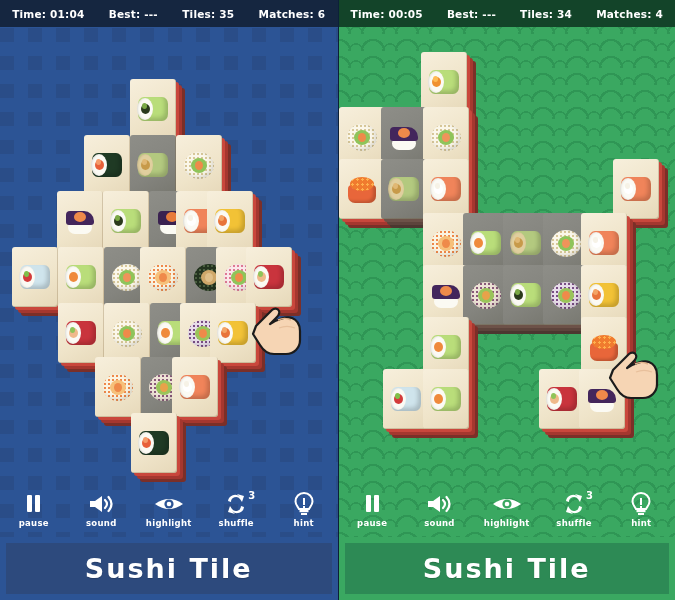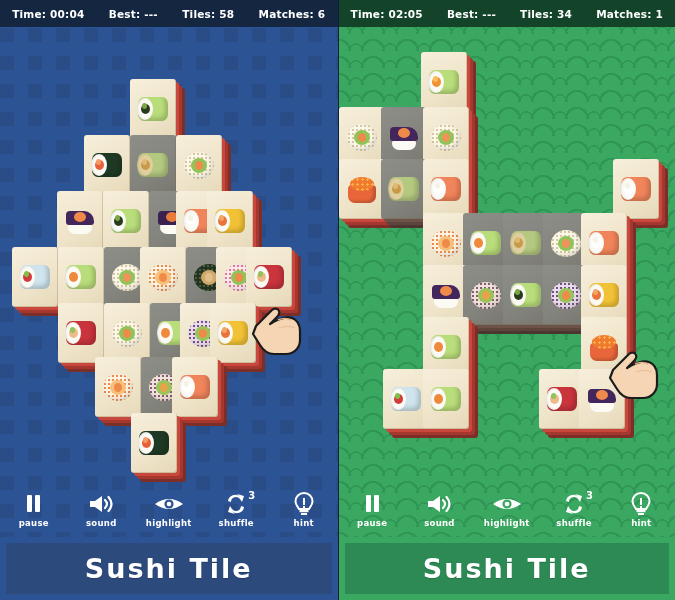--- a/index.html
+++ b/index.html
@@ -264,23 +264,23 @@
 </style>
 </head>
 <body>
 
 <div class="screens">
 
   <div class="panel left">
     <div class="bg blue"></div>
 
     <div class="hud blue">
-      <span class="stat">Time: 00:04</span>
+      <span class="stat">Time: 01:04</span>
       <span class="stat">Best: ---</span>
-      <span class="stat">Tiles: 58</span>
+      <span class="stat">Tiles: 35</span>
       <span class="stat">Matches: 6</span>
     </div>
 
     <div class="board-wrap">
       <div class="board" id="board-left">
           <div class="tile" style="left: 130px; top: 52px;">
             <span class="side s3"></span>
             <span class="side s2"></span>
             <span class="side s1"></span>
             <span class="face">
@@ -699,24 +699,24 @@
       </div>
     </div>
   </div>
 
   <div class="divider"></div>
 
   <div class="panel right">
     <div class="bg green"></div>
 
     <div class="hud green">
-      <span class="stat">Time: 02:05</span>
+      <span class="stat">Time: 00:05</span>
       <span class="stat">Best: ---</span>
       <span class="stat">Tiles: 34</span>
-      <span class="stat">Matches: 1</span>
+      <span class="stat">Matches: 4</span>
     </div>
 
     <div class="board-wrap">
       <div class="board" id="board-right">
           <div class="tile" style="left: 82px; top: 25px;">
             <span class="side s3"></span>
             <span class="side s2"></span>
             <span class="side s1"></span>
             <span class="face">
               <span class="sushi">

